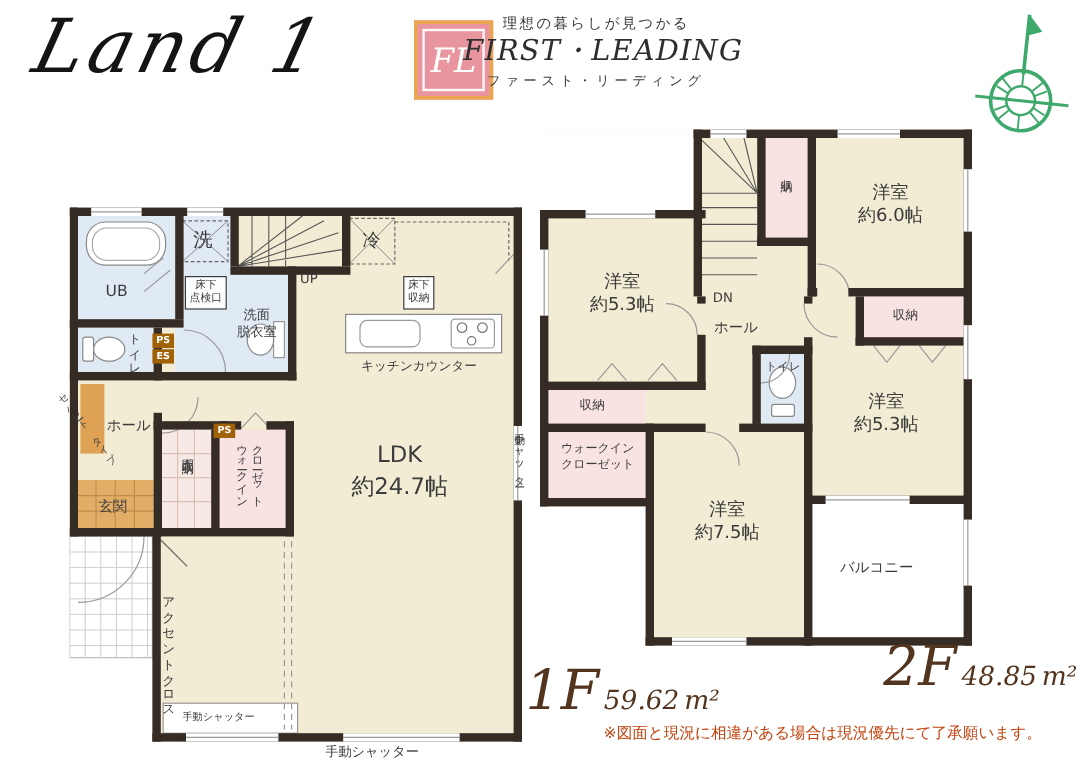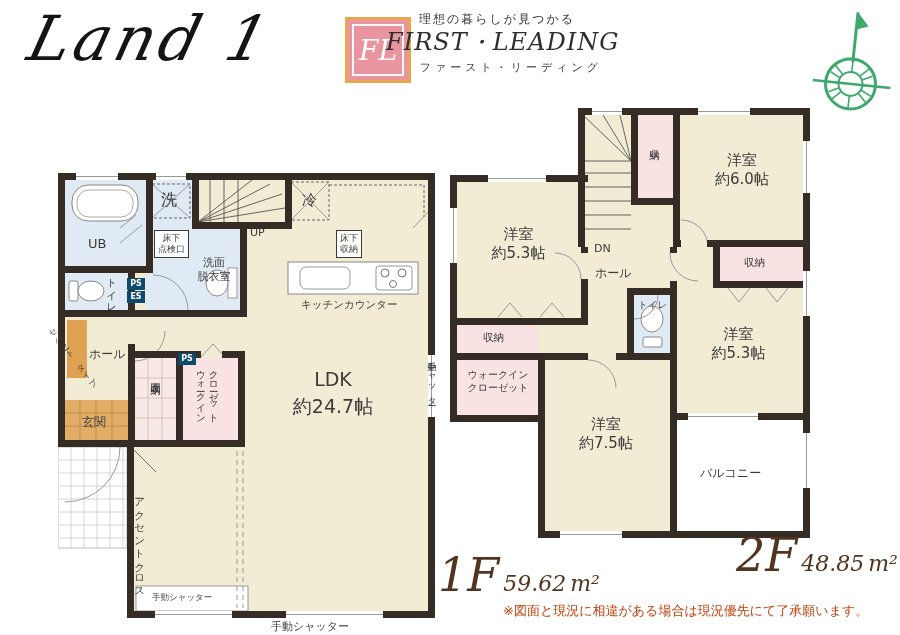--- a/index.html
+++ b/index.html
@@ -9,26 +9,26 @@
   
   .title{font-family:"DejaVu Serif",serif;font-style:italic;font-size:62px;color:#141414;
          letter-spacing:4px;transform:skewX(-14deg);}
   .logo{width:60px;height:60px;background:#e9959f;border:3px solid #e9a64e;}
   .logo-inner{position:absolute;inset:4px;border:2px solid rgba(255,255,255,.92);}
   .logo-fl{position:absolute;inset:0;display:flex;align-items:center;justify-content:center;
            font-family:"DejaVu Serif",serif;font-style:italic;font-size:28px;color:#fff;}
   .tagline{font-size:12px;color:#3a3a3a;letter-spacing:2px;text-align:center;}
   .brand{font-family:"DejaVu Serif",serif;font-style:italic;font-size:24px;color:#2e2e2e;
          letter-spacing:1px;text-align:center;white-space:nowrap;}
-  .brand-ja{font-size:11px;color:#3a3a3a;letter-spacing:4px;text-align:right;white-space:nowrap;}
+  .brand-ja{font-size:11px;color:#3a3a3a;letter-spacing:4px;text-align:center;white-space:nowrap;}
   
   .lbl{white-space:pre-line;text-align:center;line-height:1.25;}
   .vl{writing-mode:vertical-rl;text-orientation:upright;letter-spacing:1px;}
   .vl2{writing-mode:vertical-lr;text-orientation:upright;line-height:1.35;}
-  .tag{background:#0c4a6e;color:#fff;font-size:8px;font-weight:bold;text-align:center;
+  .tag{background:#a16207;color:#fff;font-size:8px;font-weight:bold;text-align:center;
        line-height:12px;width:18px;height:12px;}
   .boxlbl{border:1.5px solid #3a3a3a;background:rgba(255,255,255,.9);font-size:9px;
           line-height:1.2;text-align:center;white-space:pre-line;padding:2px 3px;}
   
   .areaF{font-family:"DejaVu Serif",serif;font-style:italic;color:#53341f;white-space:nowrap;}
   .areaF .big{font-size:46px;}
   .areaF .small{font-size:22px;margin-left:4px;}
   .disclaimer{font-size:13px;color:#c2410c;}
 </style>
 </head>

